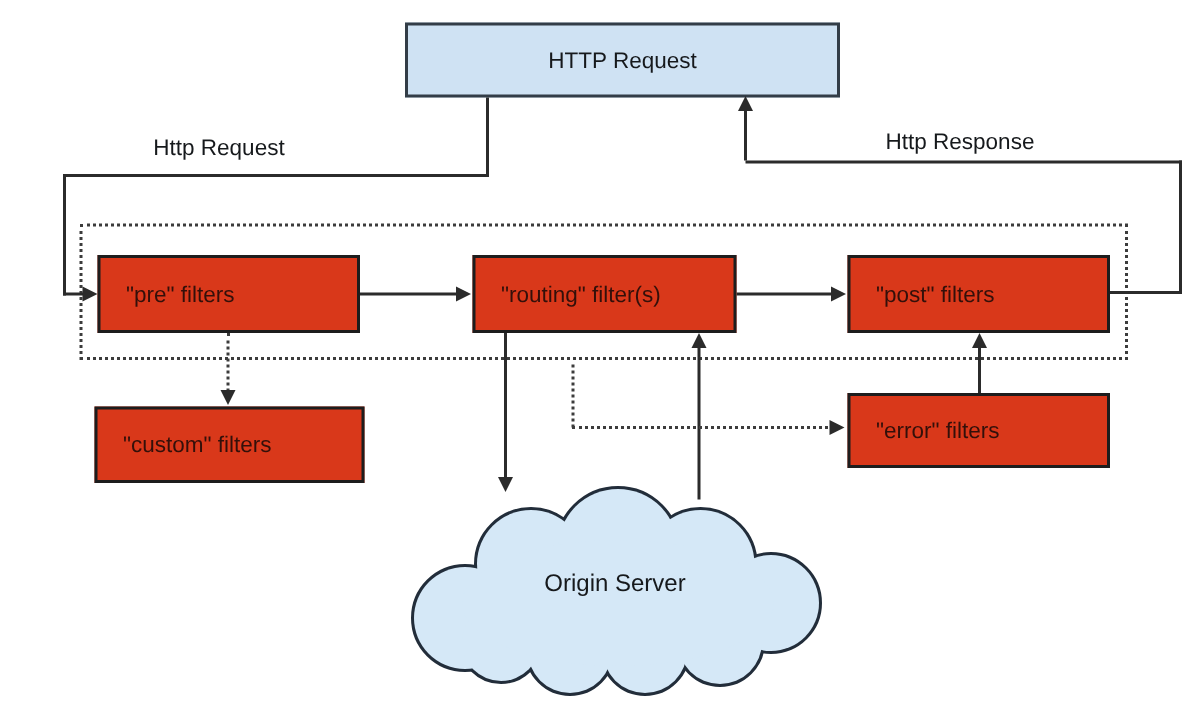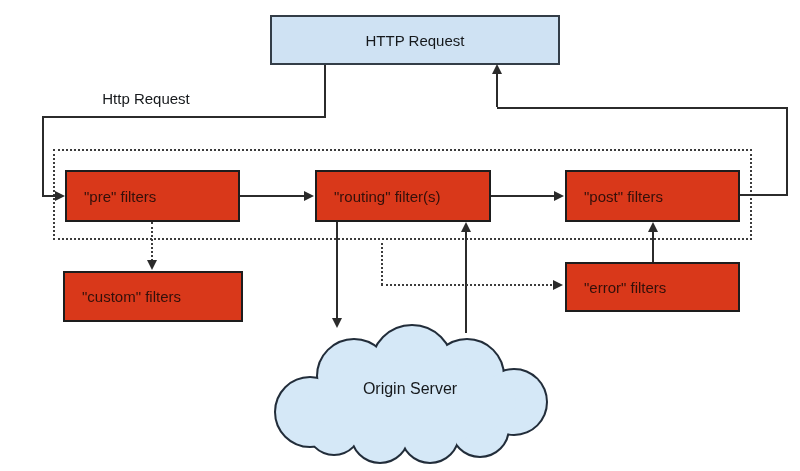--- a/index.html
+++ b/index.html
@@ -104,20 +104,21 @@
 
 <div id="canvas">
 
   <div class="dotted-rect" style="left:53px; top:149px; width:699px; height:91px;"></div>
 
   <div class="bluebox" style="left:270px; top:15px; width:290px; height:50px;">
     <span>HTTP Request</span>
   </div>
 
   <div class="edge-label" style="left:66px; top:90px; width:160px;">Http Request</div>
+  <div class="edge-label" style="left:560px; top:86px; width:160px;">Http Response</div>
 
   <div class="redbox" style="left:65px; top:170px; width:175px; height:52px;">
     <span>"pre" filters</span>
   </div>
   <div class="redbox" style="left:315px; top:170px; width:176px; height:52px;">
     <span>"routing" filter(s)</span>
   </div>
   <div class="redbox" style="left:565px; top:170px; width:175px; height:52px;">
     <span>"post" filters</span>
   </div>

